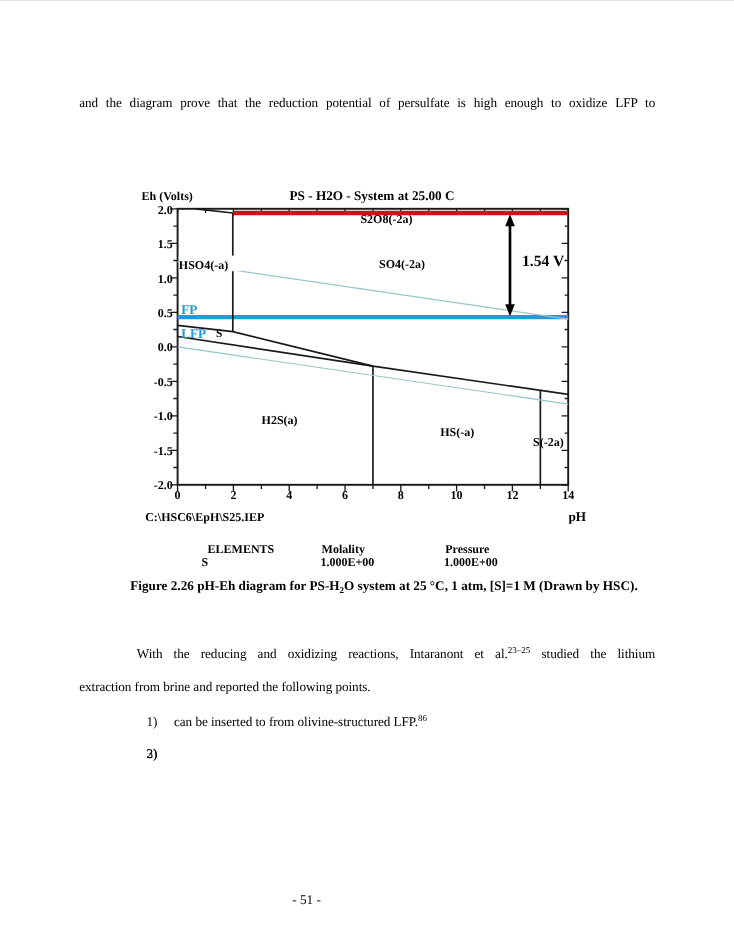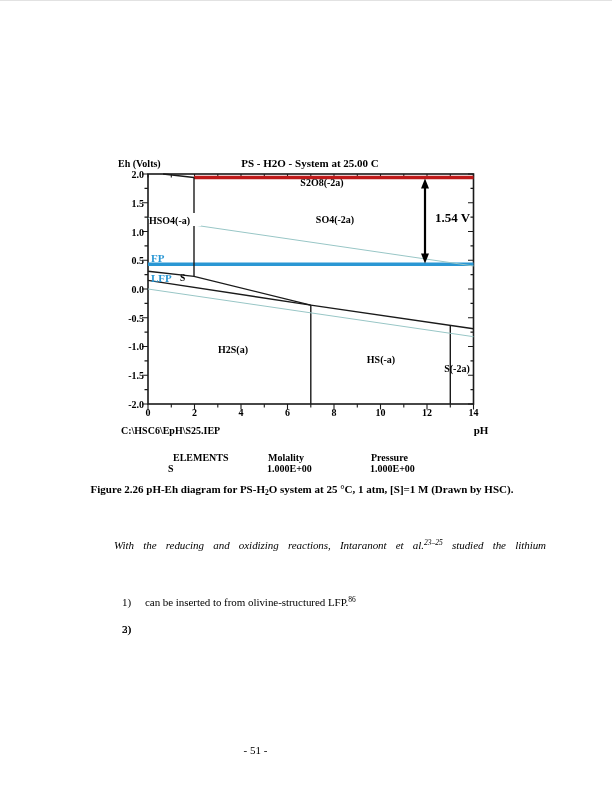--- a/index.html
+++ b/index.html
@@ -7,43 +7,44 @@
     width:612px;height:792px;background:#ffffff;position:relative;
     font-family:"Liberation Serif", serif;color:#000;overflow:hidden;
     border-top:1px solid #e2e2e2;
   }
   .abs{position:absolute;}
   
   .textblock{left:66px;width:480px;}
   .bline{font-size:11px;line-height:28px;text-align:justify;letter-spacing:-0.05px;}
   .jf{text-align-last:justify;}
   .ll{text-align:left;text-align-last:left;}
-  .indent{padding-left:48px;font-style:italic;}
+  .indent{padding-left:48px;}
   .list27 .bline{line-height:27px;}
   .li-text{padding-left:79px;position:relative;}
   .num{position:absolute;left:56px;top:0;}
   sup,sub{font-size:7.5px;letter-spacing:0;line-height:0;position:relative;vertical-align:baseline;}
   sup{top:-4.5px;}
   sub{top:2px;}
   
-  .caption{left:62px;top:481px;width:480px;font-size:11px;font-weight:bold;text-align:center;line-height:14px;}
+  .caption{left:80px;top:481px;width:480px;font-size:11px;font-weight:bold;text-align:center;line-height:14px;}
   
   .pagenum{left:0;top:743px;width:511px;text-align:center;font-size:11px;}
   
   text{font-family:"Liberation Serif", serif;font-weight:bold;fill:#000;}
   .t10{font-size:10px;}
   .t11{font-size:11px;}
   .t95{font-size:9.5px;}
   .t13{font-size:13px;}
   .blue{fill:#2a97d4;}
 </style>
 </head>
 <body>
 
 <div class="abs textblock" style="top:71px;">
+  <div class="bline jf"><span><span>and the diagram prove that the reduction potential of persulfate is high enough to oxidize LFP to</span></span></div>
 </div>
 
 <svg class="abs" style="left:110px;top:150px;" width="390" height="330" viewBox="0 0 390 330">
 
   <text x="8" y="16" class="t10">Eh (Volts)</text>
   <text x="200" y="16" class="t11" text-anchor="middle">PS - H2O - System at 25.00 C</text>
 
   <rect x="38" y="23" width="325.5" height="230" fill="none" stroke="#1a1a1a" stroke-width="1.6"></rect>
   <g id="plot-ticks">
       <path d="M38.0 253v5.5M38.0 23v3.5M61.3 253v3.5M61.3 23v3.5M84.5 253v5.5M84.5 23v3.5M107.8 253v3.5M107.8 23v3.5M131.0 253v5.5M131.0 23v3.5M154.3 253v3.5M154.3 23v3.5M177.5 253v5.5M177.5 23v3.5M200.8 253v3.5M200.8 23v3.5M224.0 253v5.5M224.0 23v3.5M247.3 253v3.5M247.3 23v3.5M270.5 253v5.5M270.5 23v3.5M293.8 253v3.5M293.8 23v3.5M317.0 253v5.5M317.0 23v3.5M340.3 253v3.5M340.3 23v3.5M363.5 253v5.5M363.5 23v3.5M38 253.0h-6M363.5 253.0h-5.5M38 238.6h-3.5M363.5 238.6h-3M38 224.3h-6M363.5 224.3h-5.5M38 209.9h-3.5M363.5 209.9h-3M38 195.5h-6M363.5 195.5h-5.5M38 181.1h-3.5M363.5 181.1h-3M38 166.8h-6M363.5 166.8h-5.5M38 152.4h-3.5M363.5 152.4h-3M38 138.0h-6M363.5 138.0h-5.5M38 123.6h-3.5M363.5 123.6h-3M38 109.3h-6M363.5 109.3h-5.5M38 94.9h-3.5M363.5 94.9h-3M38 80.5h-6M363.5 80.5h-5.5M38 66.1h-3.5M363.5 66.1h-3M38 51.8h-6M363.5 51.8h-5.5M38 37.4h-3.5M363.5 37.4h-3M38 23.0h-6M363.5 23.0h-5.5" stroke="#1a1a1a" stroke-width="1.1" fill="none"></path>
@@ -113,20 +114,21 @@
     <text x="157" y="321">1.000E+00</text>
     <text x="261" y="310">Pressure</text>
     <text x="260" y="321">1.000E+00</text>
   </g>
 </svg>
 
 <div class="abs caption"><span><span>Figure 2.26 pH-Eh diagram for PS-H</span><sub>2</sub><span>O system at 25 °C, 1 atm, [S]=1 M (Drawn by HSC).</span></span></div>
 
 <div class="abs textblock" style="top:530px;">
   <div class="bline jf indent"><span><span>With the reducing and oxidizing reactions, Intaranont et al.</span><sup>23–25</sup><span> studied the lithium</span></span></div>
+  <div class="bline ll"><span><span>extraction from brine and reported the following points.</span></span></div>
 </div>
 
 <div class="abs textblock list27" style="top:588px;">
   <div class="bline jf li-text">
     <span class="num">1)</span>
   </div>
   <div class="bline ll li-text">
     <span><span>can be inserted to from olivine-structured LFP.</span><sup>86</sup></span>
   </div>
   <div class="bline jf li-text">

